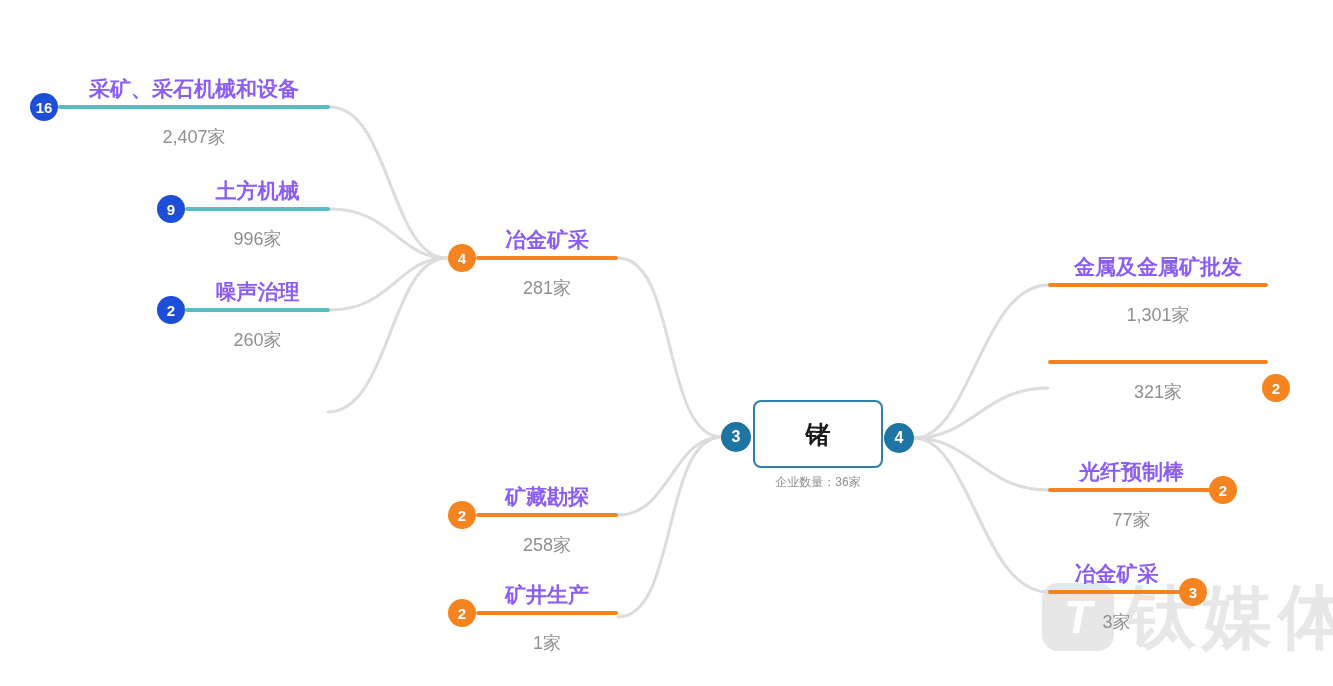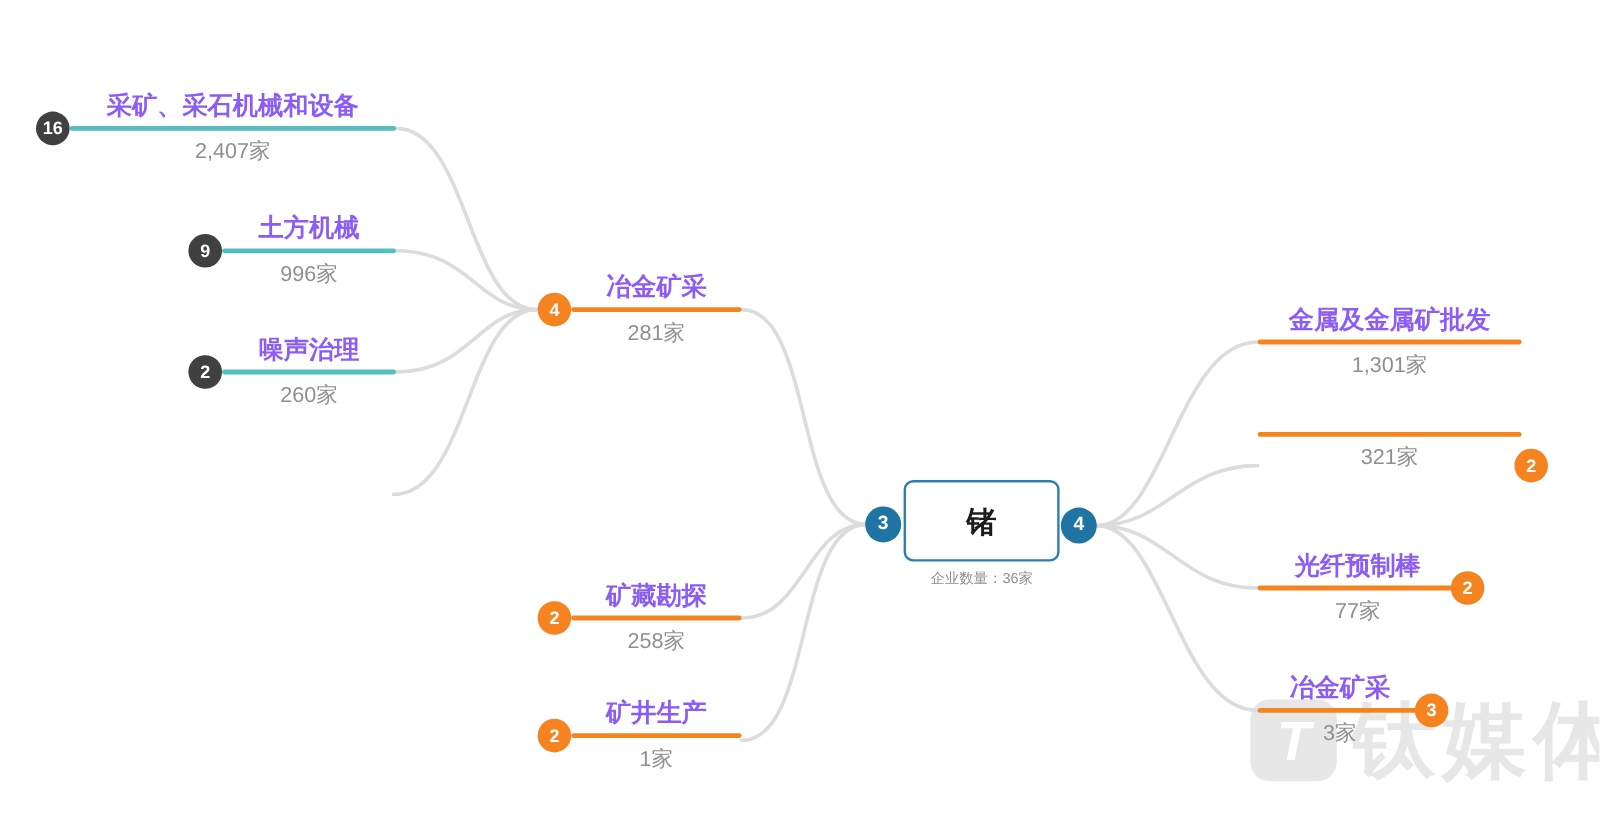--- a/index.html
+++ b/index.html
@@ -24,34 +24,34 @@
   .wm-text {
     font-size:70px; font-weight:bold; letter-spacing:6px; line-height:68px; white-space:nowrap;
   }
   .node { position:absolute; z-index:2; }
   .node .label {
     height:26px; line-height:26px; text-align:center; white-space:nowrap;
     font-size:21px; font-weight:600; color:#8b5cf6;
   }
   .node .line { height:4px; border-radius:2px; margin-top:3px; }
   .node .count {
-    height:24px; line-height:24px; text-align:center; margin-top:5px;
+    height:24px; line-height:24px; text-align:center; margin-top:16px;
     font-size:18px; color:#8f8f8f;
   }
   .node.teal .line   { background:#54bec0; }
   .node.orange .line { background:#f5831f; }
   .badge {
     position:absolute; width:28px; height:28px; border-radius:50%;
     color:#ffffff; font-size:15px; font-weight:bold;
     display:flex; align-items:center; justify-content:center; z-index:3;
   }
   .node .badge { top:17px; }
   .badge-left  .badge { left:-28px; }
   .badge-right .badge { right:-22px; }
-  .node.teal .badge   { background:#404040; }
+  .node.teal .badge   { background:#1d4ed8; }
   .node.orange .badge { background:#f5831f; }
   .center-box {
     position:absolute; left:753px; top:400px; width:130px; height:68px; z-index:2;
     background:#ffffff; border:2px solid #2f7fae; border-radius:8px;
     display:flex; align-items:center; justify-content:center;
     font-size:25px; font-weight:600; color:#1b1b1b;
   }
   .center-badge {
     position:absolute; z-index:3; width:30px; height:30px; border-radius:50%;
     background:#1e74a2; color:#fff; font-size:16px; font-weight:bold;

